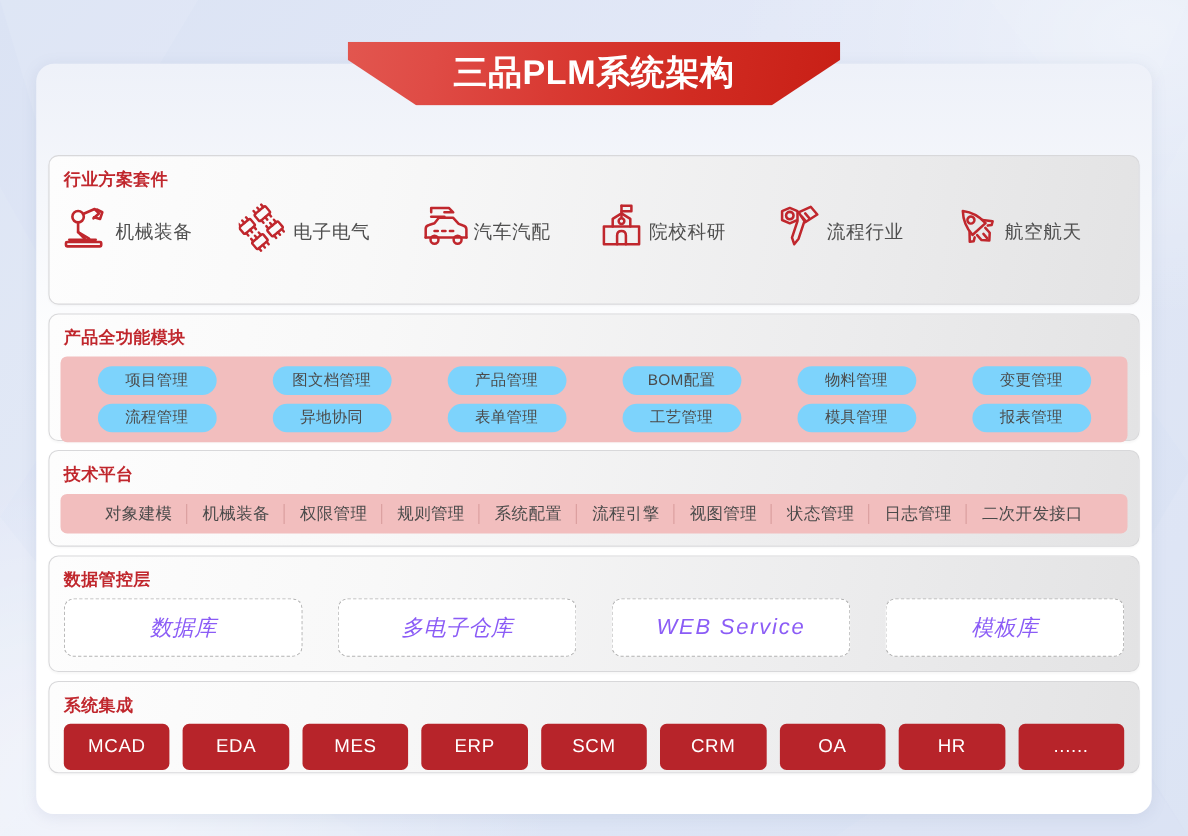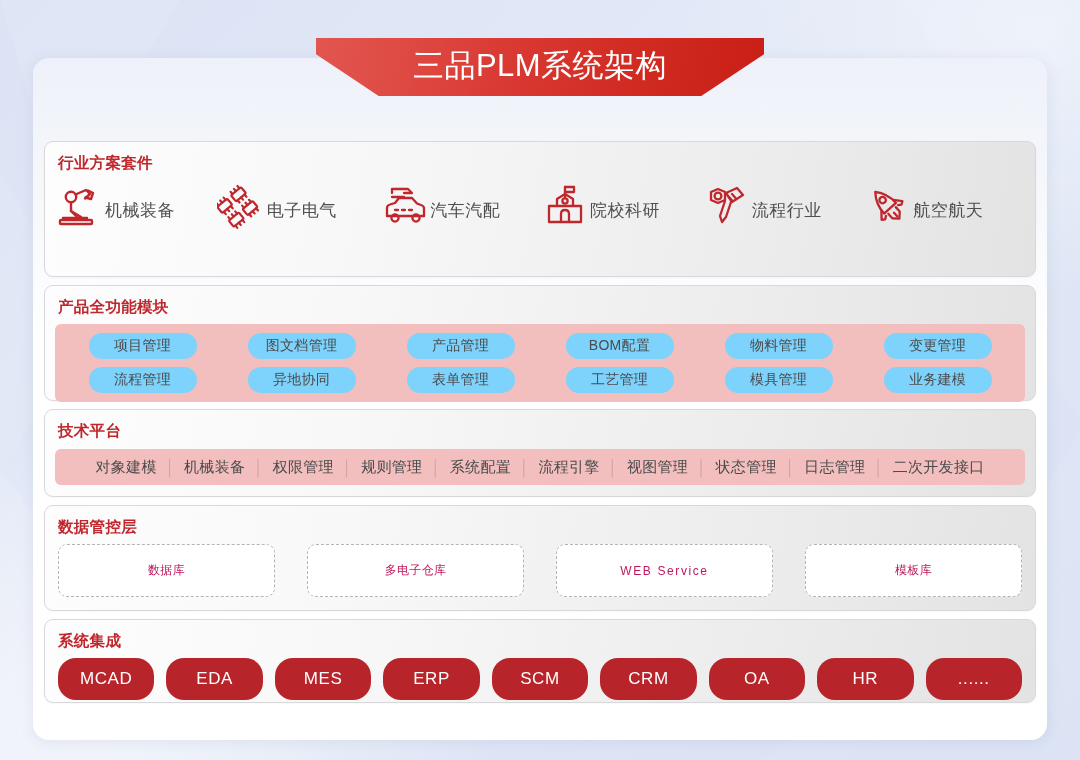--- a/index.html
+++ b/index.html
@@ -64,21 +64,21 @@
     height: 58px;
     background: linear-gradient(100deg, #e2564f 0%, #df4b45 18%, #d93a33 42%, #d12b22 70%, #c81f16 100%);
     clip-path: polygon(0 0, 100% 0, 100% 28%, 86% 100%, 14% 100%, 0 28%);
     display: flex;
     align-items: center;
     justify-content: center;
   }
   .ribbon-title {
     color: #ffffff;
     font-size: 31px;
-    font-weight: normal;
+    font-weight: bold;
     letter-spacing: .5px;
     line-height: 1;
     padding-bottom: 3px;
     white-space: nowrap;
   }
 
   
   .sections {
     position: absolute;
     left: 44px;
@@ -183,38 +183,39 @@
   }
   .data-box {
     flex: 1;
     height: 53px;
     background: #ffffff;
     border: 1px dashed #b4b4b4;
     border-radius: 9px;
     display: flex;
     align-items: center;
     justify-content: center;
-    font-size: 12px;
-    color: #be185d;
+    font-size: 20px;
+    color: #8b5cf6;
     letter-spacing: .3px;
+    font-style: italic;
   }
   .data-box.ws { letter-spacing: 1.6px; }
 
   
   .card-sys { height: 84px; margin-bottom: 0; }
   .sys-row {
     display: flex;
     padding: 6px 13px 0 13px;
     gap: 12px;
   }
   .sys-btn {
     flex: 1;
     height: 42px;
     background: #b7242a;
-    border-radius: 18px;
+    border-radius: 6px;
     color: #ffffff;
     font-size: 17px;
     display: flex;
     align-items: center;
     justify-content: center;
     letter-spacing: .6px;
   }
 </style>
 </head>
 <body>
@@ -348,21 +349,21 @@
         <div class="pill">图文档管理</div>
         <div class="pill">产品管理</div>
         <div class="pill">BOM配置</div>
         <div class="pill">物料管理</div>
         <div class="pill">变更管理</div>
         <div class="pill">流程管理</div>
         <div class="pill">异地协同</div>
         <div class="pill">表单管理</div>
         <div class="pill">工艺管理</div>
         <div class="pill">模具管理</div>
-        <div class="pill">业务建模</div>
+        <div class="pill">报表管理</div>
       </div>
     </div>
   </div>
 
   <div class="card card-tech">
     <div class="card-title">技术平台</div>
     <div class="tech-strip">
       <span class="tech-item">对象建模</span>
       <span class="tech-sep">│</span>
       <span class="tech-item">机械装备</span>

